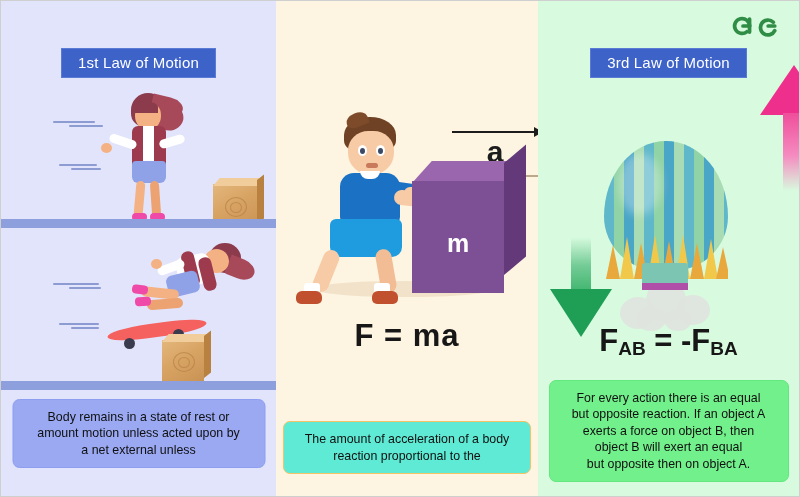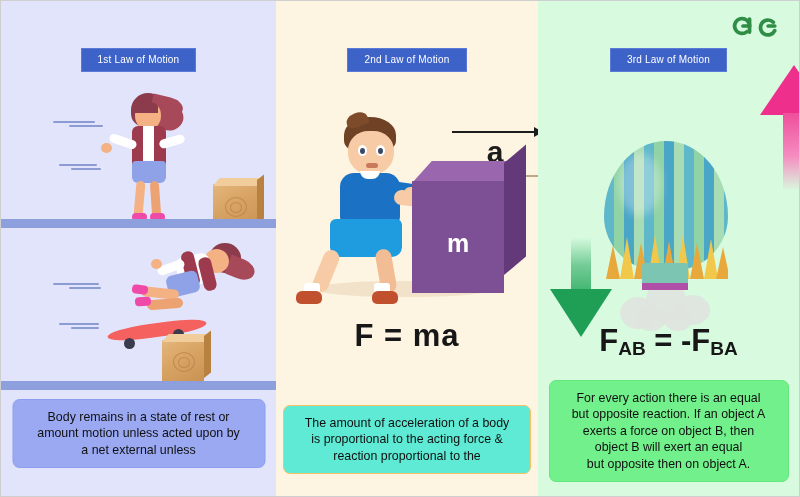--- a/index.html
+++ b/index.html
@@ -16,21 +16,21 @@
   }
   .panel{position:relative;height:100%;overflow:hidden;}
   .p1{width:275px;background:#e2e4fb;}
   .p2{width:262px;background:#fdf4e1;}
   .p3{width:261px;background:#d8fbdf;}
 
   
   .title-wrap{position:absolute;top:47px;left:0;width:100%;display:flex;justify-content:center;}
   .title{
     background:#3d62c8;color:#ffffff;
-    font-size:10px;letter-spacing:.2px;
+    font-size:15px;letter-spacing:.2px;
     padding:5px 16px 6px 16px;
     border:1px solid #5b7ad6;
     white-space:nowrap;
   }
 
   
   .logo{position:absolute;top:10px;right:14px;width:56px;height:30px;}
 
   
   .caption{
@@ -270,23 +270,20 @@
 
     <div class="caption cap1">
       <div>Body remains in a state of rest or</div>
       <div>amount motion unless acted upon by</div>
       <div>a net external unless</div>
     </div>
   </div>
 
   <div class="panel p2">
 
-    <div class="title-wrap">
-      <div class="title">2nd Law of Motion</div>
-    </div>
 
     <div>
       <div class="a-arrow"></div>
       <div class="a-head"></div>
       <div class="a-label">a</div>
       <div class="a-underline"></div>
     </div>
 
     <div class="boy-shadow"></div>
 
@@ -323,21 +320,20 @@
       <div class="box-m-top"></div>
       <div class="box-m-side"></div>
       <div class="box-m"></div>
       <div class="m-label">m</div>
     </div>
 
     <div class="formula f2">F = ma</div>
 
     <div class="caption cap2">
       <div>The amount of acceleration of a body</div>
-      <div>is proportional to the acting force &amp;</div>
       <div>reaction proportional to the</div>
     </div>
   </div>
 
   <div class="panel p3">
 
     <svg class="logo" viewBox="0 0 120 60">
       <g fill="none" stroke="#2f8d46" stroke-width="8" stroke-linecap="round">
         <path d="M44 30 a16 16 0 1 0 -6 12.5"></path>
         <path d="M44 30 h-14"></path>

